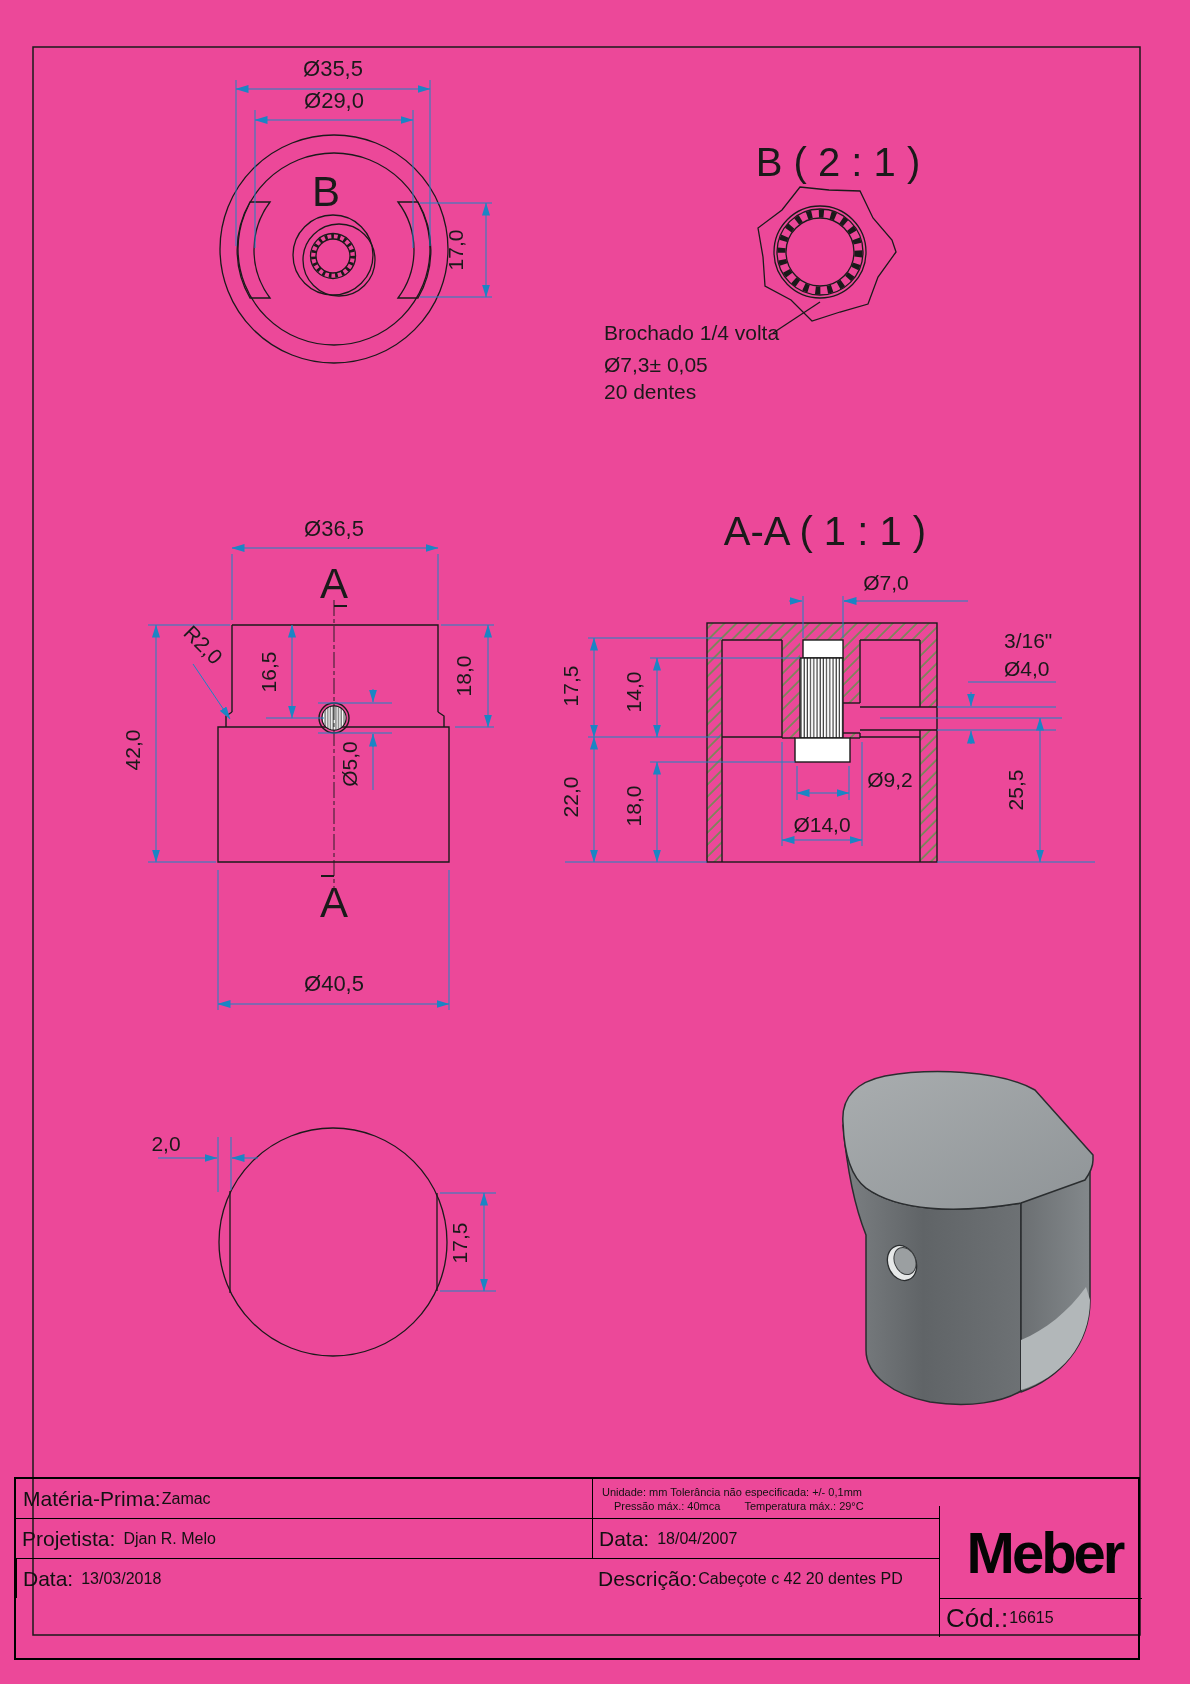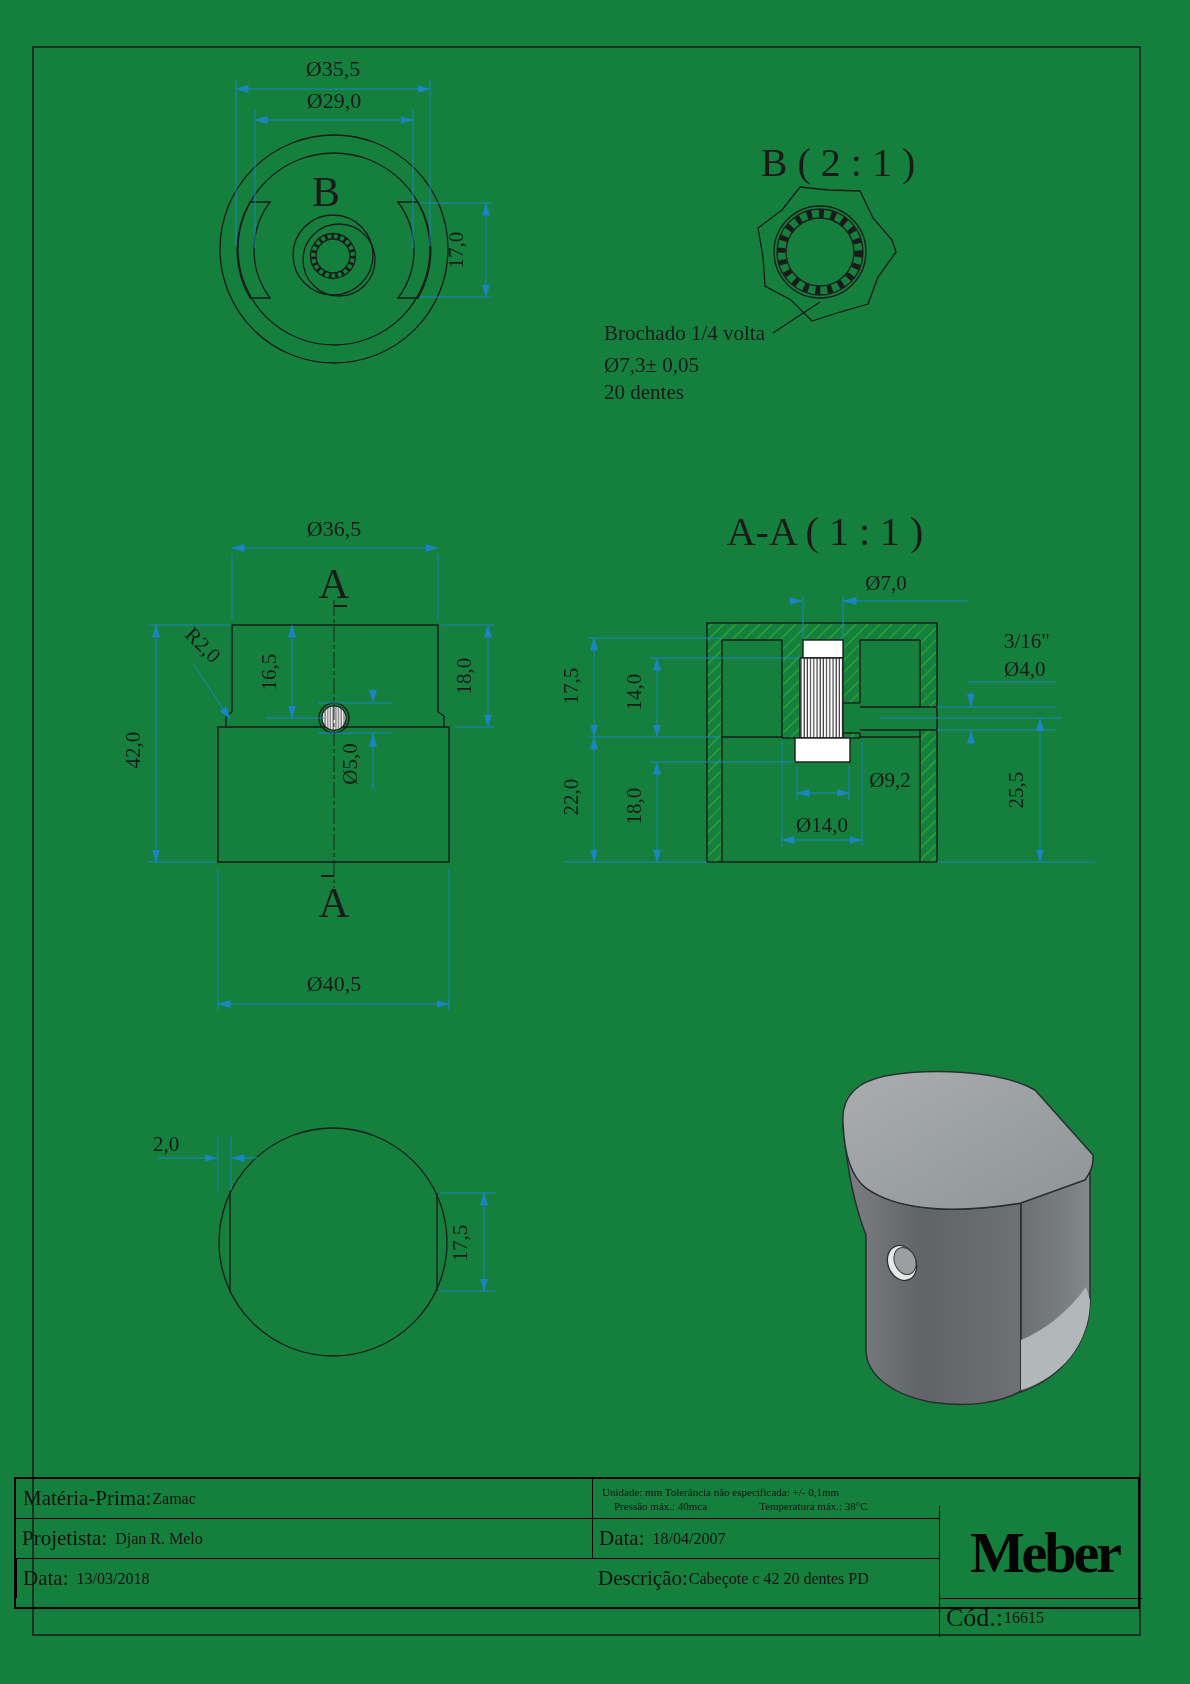--- a/index.html
+++ b/index.html
@@ -1,38 +1,38 @@
 <!DOCTYPE html>
 <html><head>
 <meta charset="utf-8">
 <style>
   html,body{margin:0;padding:0;background:#fff;}
-  .page{position:relative;width:1190px;height:1684px;background:#15803d;
-        font-family:Liberation Serif, serif;overflow:hidden;}
+  .page{position:relative;width:1190px;height:1684px;background:#ec4899;
+        font-family:Liberation Sans, sans-serif;overflow:hidden;}
   .page svg.drawing{position:absolute;left:0;top:0;z-index:1;}
   text{fill:#1a1a1a;}
   .dimtxt{font-size:21px;}
   .dimtxt-big{font-size:22px;}
   .viewtitle{font-size:40px;}
   .seclabel{font-size:42px;}
   .notetxt{font-size:21px;}
 
-  .titleblock{position:absolute;left:14px;top:1477px;width:1126px;height:132px;
+  .titleblock{position:absolute;left:14px;top:1477px;width:1126px;height:183px;
      display:grid;grid-template-columns:576px 347px 203px;grid-template-rows:39px 40px 40px 39px;
      border:2px solid #000;box-sizing:border-box;z-index:2;background:transparent;color:#111;}
   .tb-cell{display:flex;align-items:center;padding:0 0 0 7px;font-size:20px;
      box-sizing:border-box;white-space:nowrap;overflow:hidden;}
   .bt{border-top:1.5px solid #000;padding-left:6px;}
   .bl{border-left:1.5px solid #000;}
   .tb-label{font-size:21px;}
   .tb-value{margin-left:8px;font-size:16px;}
   .tb-value.tight{margin-left:1px;}
   .notecell{flex-direction:column;align-items:flex-start;justify-content:center;
      font-size:11px;line-height:14px;padding-left:9px;}
-  .noterow{display:flex;gap:52px;padding-left:12px;}
+  .noterow{display:flex;gap:24px;padding-left:12px;}
   .mebercell{grid-column:3;grid-row:1/4;display:flex;align-items:center;justify-content:center;margin-top:27px;}
   .meber{font-size:58px;font-weight:bold;letter-spacing:-3px;color:#050505;}
   .codcell{grid-column:3;grid-row:4;}
   .codlabel{font-size:26px;}
 </style>
 </head>
 <body>
 
 <div class="page">
 
@@ -273,21 +273,21 @@
 
 <div class="titleblock">
   <div class="tb-cell">
     <span class="tb-label">Matéria-Prima:</span>
     <span class="tb-value tight">Zamac</span>
   </div>
   <div class="tb-cell bl notecell">
     <div>Unidade: mm Tolerância não especificada: +/- 0,1mm</div>
     <div class="noterow">
       <span>Pressão máx.: 40mca</span>
-      <span>Temperatura máx.: 38°C</span>
+      <span>Temperatura máx.: 29°C</span>
     </div>
   </div>
   <div class="tb-cell bl mebercell">
     <span class="meber">Meber</span>
   </div>
 
   <div class="tb-cell bt">
     <span class="tb-label">Projetista:</span>
     <span class="tb-value">Djan R. Melo</span>
   </div>

